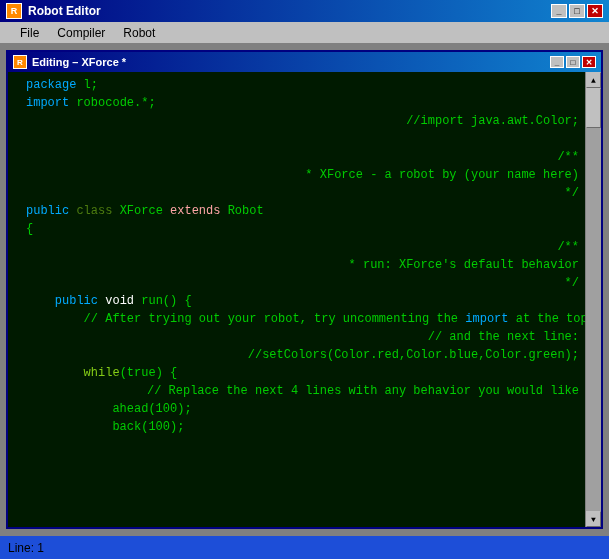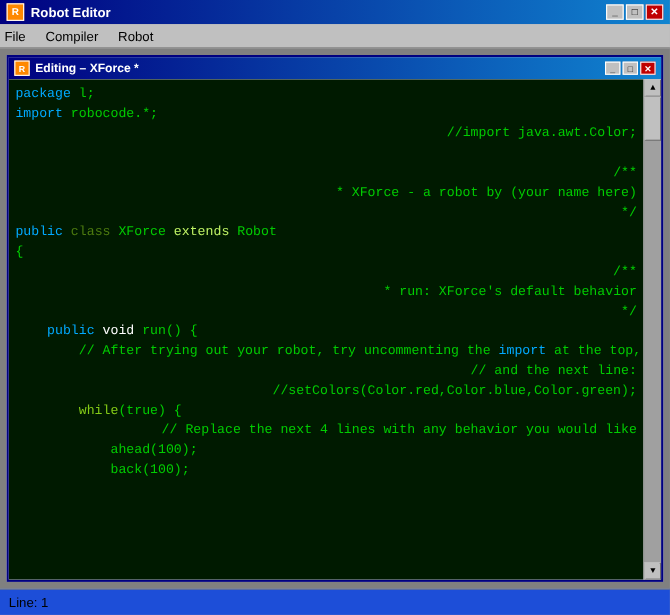--- a/index.html
+++ b/index.html
@@ -57,21 +57,21 @@
       font-family: Arial, sans-serif;
       font-weight: bold;
     }
     .win-btn-min { background: #c0c0c0; color: #000; }
     .win-btn-max { background: #c0c0c0; color: #000; }
     .win-btn-close { background: #c00000; color: #fff; }
 
     
     .menu-bar {
       background: #c0c0c0;
-      padding: 2px 0;
+      padding: 2px 16px;
       display: flex;
       gap: 10px;
       font-family: Arial, sans-serif;
       font-size: 12px;
       height: 22px;
       align-items: center;
       border-bottom: 1px solid #808080;
     }
     .menu-item {
       padding: 1px 4px;
@@ -203,20 +203,21 @@
       background: #c0c0c0;
       border: 1px outset #c0c0c0;
     }
 
     
     .code-line {
       white-space: pre;
       line-height: 1.5;
       font-size: 12px;
       font-family: 'Courier New', Courier, monospace;
+      margin-left: 12px;
     }
     .c-normal { color: #00cc00; }
     .c-comment { color: #00cc00; text-align: right; }
 
     
     .status-bar {
       background: #1d4ed8;
       border-top: 1px solid #808080;
       padding: 3px 8px;
       font-family: Arial, sans-serif;
@@ -265,21 +266,21 @@
     <div class="code-area">
       <div class="code-scroll" id="code-container">
 
       <div class="code-line c-normal"><span style="color:#00aaff">package</span> l;</div>
           <div class="code-line c-normal"><span style="color:#00aaff">import</span> robocode.*;</div>
           <div class="code-line c-comment">//import java.awt.Color;</div>
           <div class="code-line c-normal">&nbsp;</div>
           <div class="code-line c-comment">/**</div>
           <div class="code-line c-comment"> * XForce - a robot by (your name here)</div>
           <div class="code-line c-comment"> */</div>
-          <div class="code-line c-normal"><span style="color:#00aaff">public</span> <span style="color:#4d7c0f">class</span> XForce <span style="color:#bef264">extends</span> Robot</div>
+          <div class="code-line c-normal"><span style="color:#00aaff">public</span> <span style="color:#4d7c0f">class</span> XForce <span style="color:#fca5a5">extends</span> Robot</div>
           <div class="code-line c-normal">{</div>
           <div class="code-line c-comment">    /**</div>
           <div class="code-line c-comment">     * run: XForce's default behavior</div>
           <div class="code-line c-comment">     */</div>
           <div class="code-line c-normal">    <span style="color:#00aaff">public</span> <span style="color:#ffffff">void</span> run() {</div>
           <div class="code-line c-comment">        // After trying out your robot, try uncommenting the <span style="color:#00aaff">import</span> at the top,</div>
           <div class="code-line c-comment">        // and the next line:</div>
           <div class="code-line c-comment">        //setColors(Color.red,Color.blue,Color.green);</div>
           <div class="code-line c-normal">        <span style="color:#84cc16">while</span>(true) {</div>
           <div class="code-line c-comment">            // Replace the next 4 lines with any behavior you would like</div>

